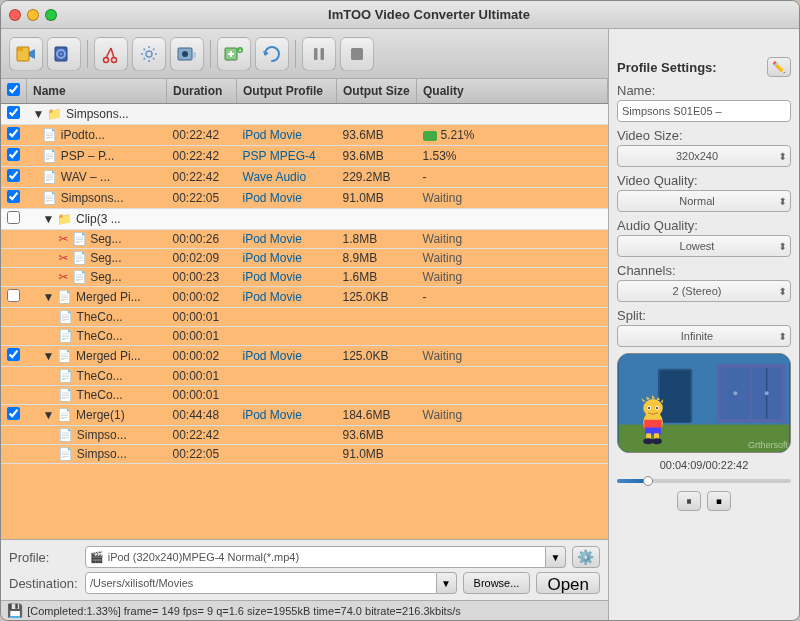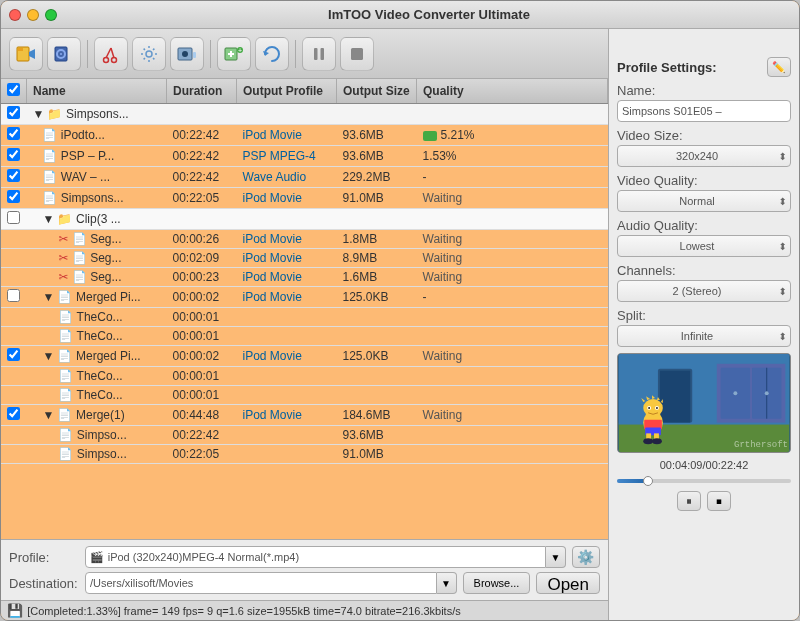--- a/index.html
+++ b/index.html
@@ -301,25 +301,24 @@
       transform: translateY(-50%);
       font-size: 10px;
       color: #666;
       pointer-events: none;
     }
 
     .preview-container {
       width: 100%;
       height: 100px;
       background: #2a5a7a;
-      border-radius: 4px;
+      border-radius: 12px;
       overflow: hidden;
       position: relative;
       border: 1px solid #888;
-      font-family: Liberation Mono, monospace;
     }
 
     
     .preview-svg {
       width: 100%;
       height: 100%;
     }
 
     .playback-controls {
       display: flex;

